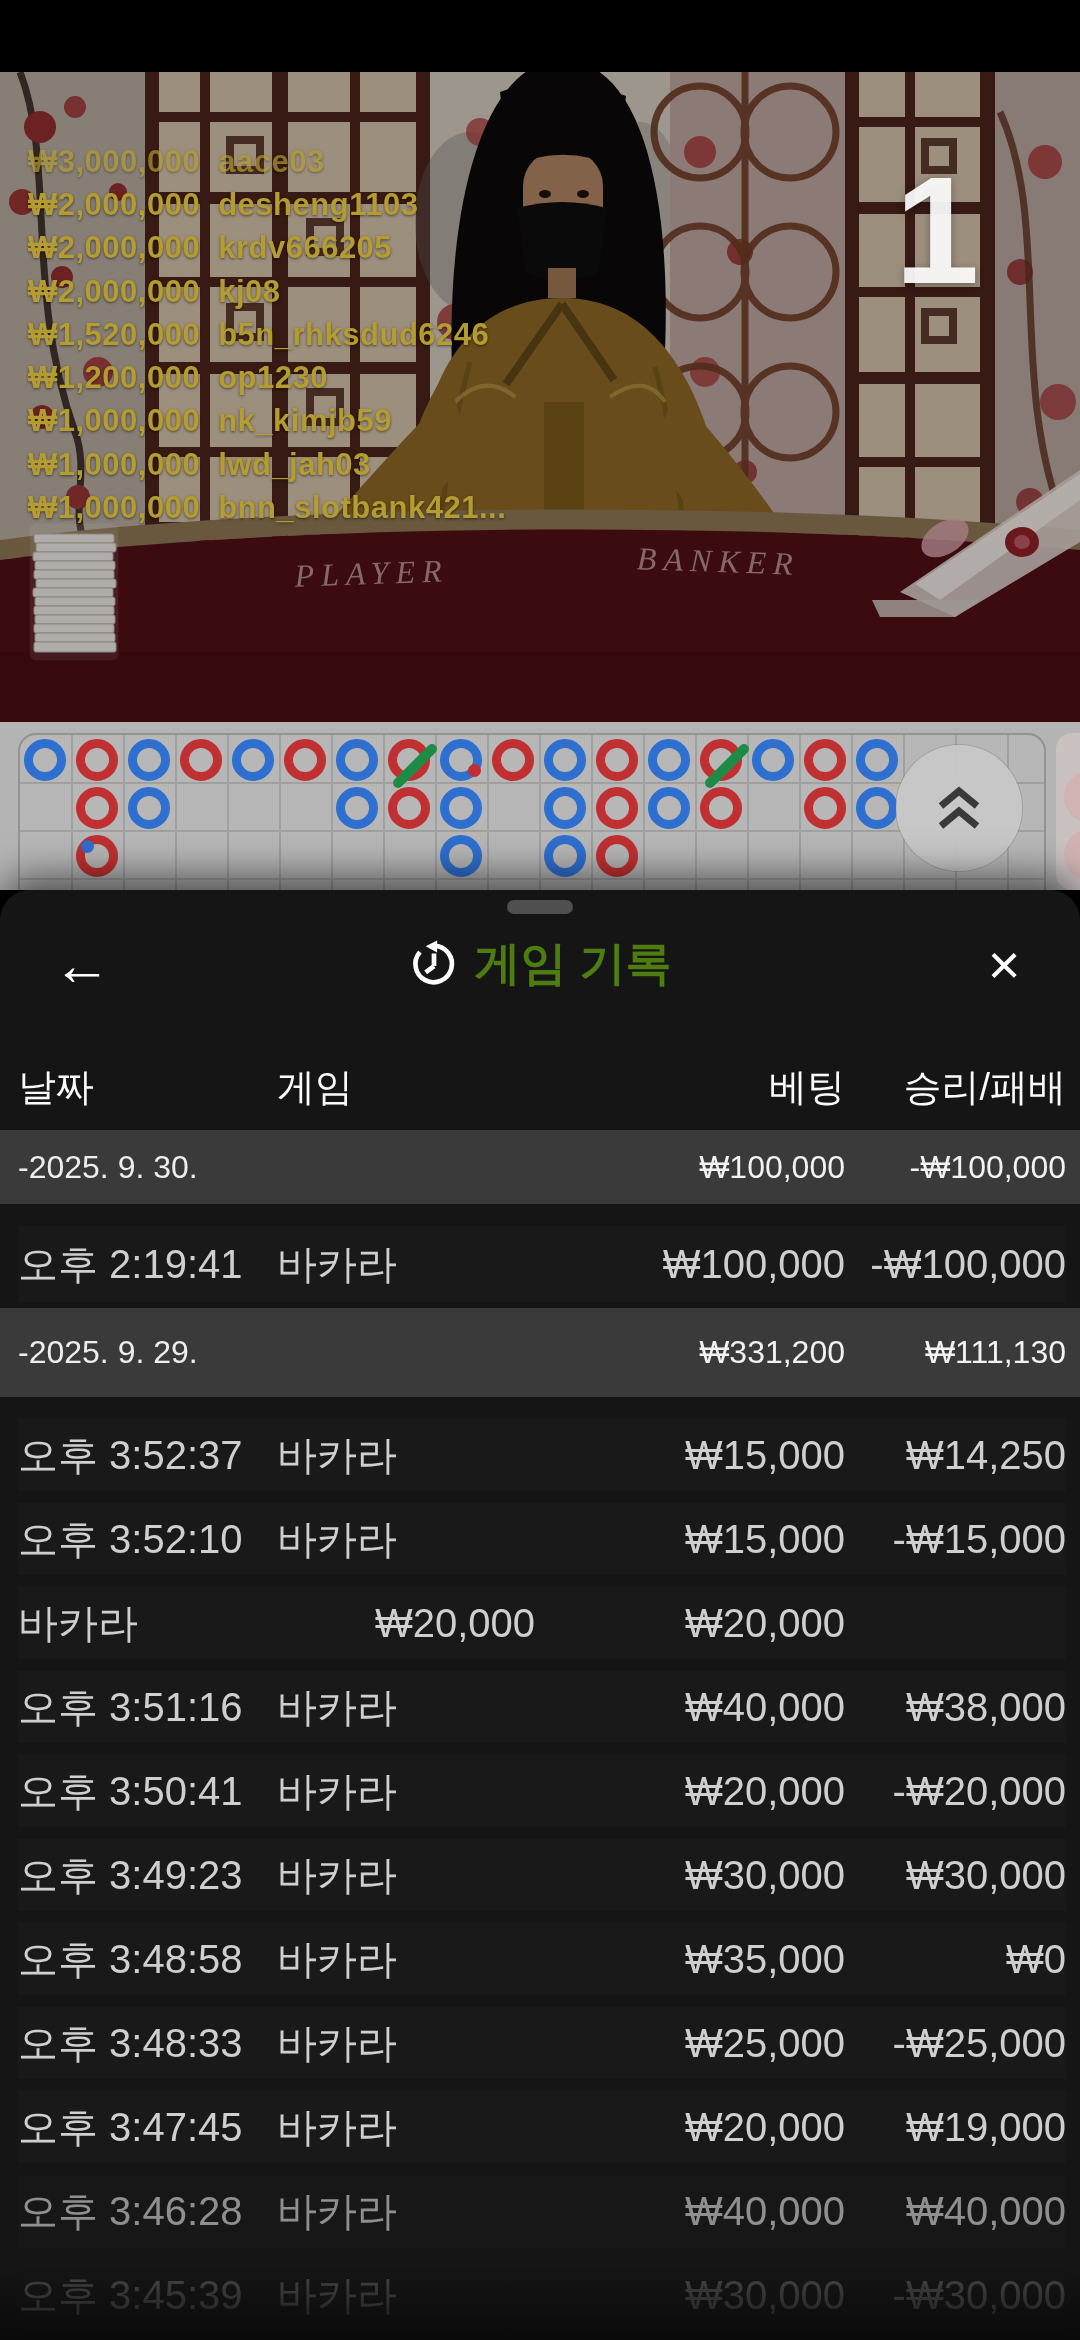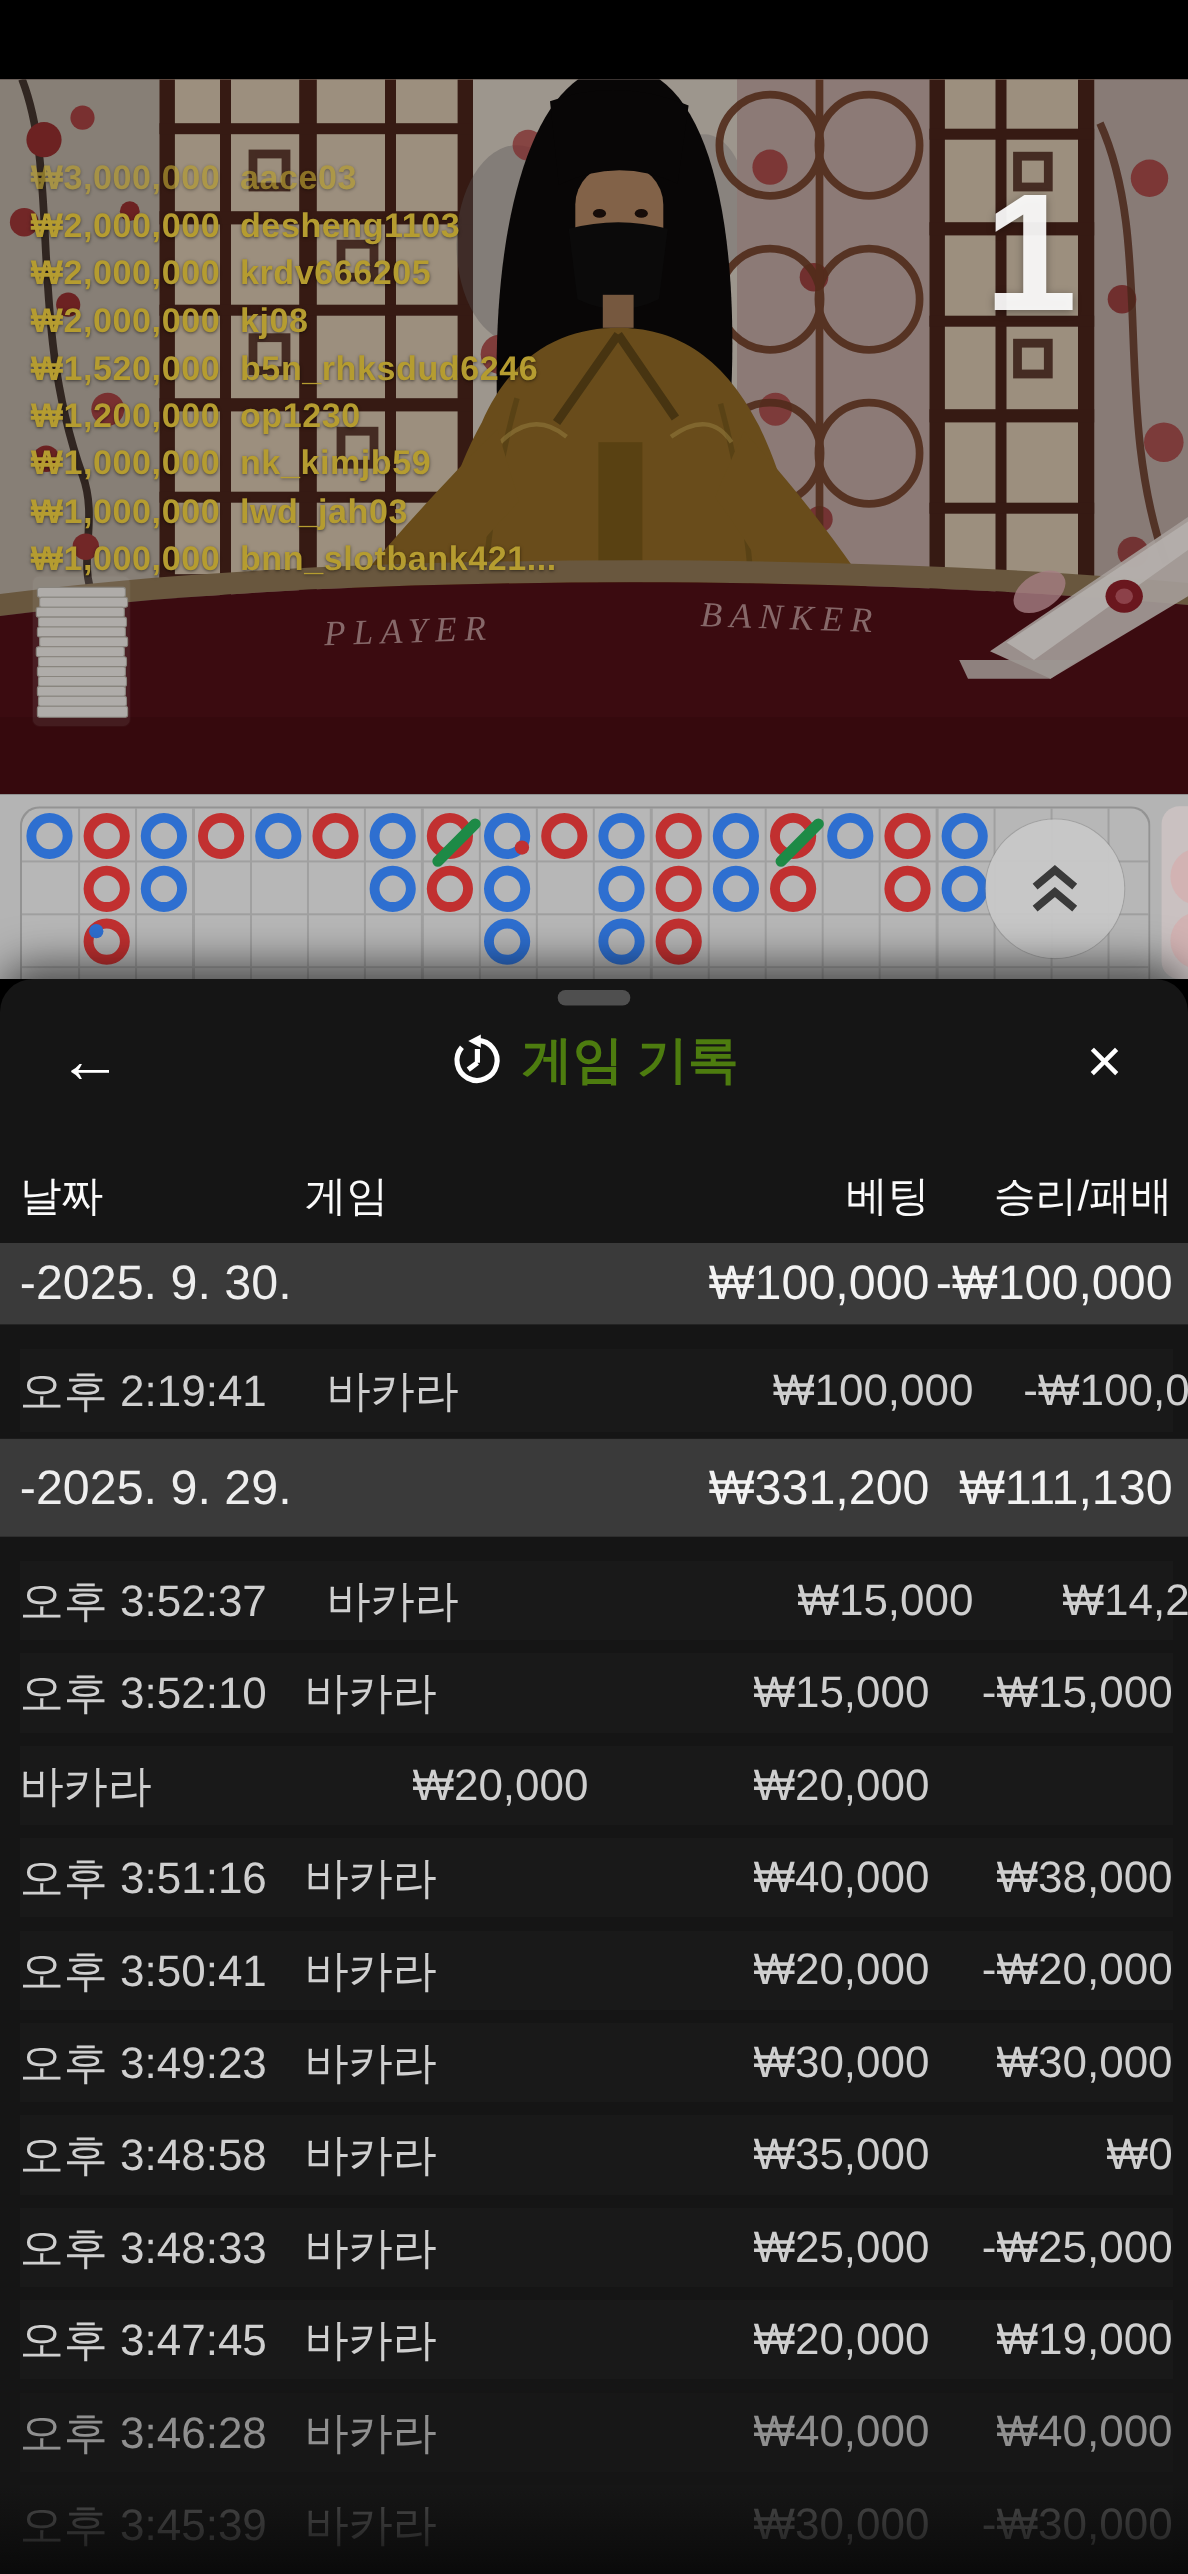--- a/index.html
+++ b/index.html
@@ -59,26 +59,26 @@
                justify-content:center;gap:16px;color:#4d7c0f;font-size:46px;font-weight:700;pointer-events:none;}
   .modal-title svg{width:50px;height:50px;}
 
   .h-grid{display:grid;grid-template-columns:259px 258px 310px 221px;
           padding:0 14px 0 18px;align-items:center;box-sizing:border-box;}
   .c-bet,.c-result{text-align:right;}
   .table-head{position:absolute;left:0;top:155px;width:1080px;height:85px;
               color:#fafafa;font-size:38px;font-weight:500;}
   .history-list{position:absolute;left:0;top:240px;width:1080px;bottom:0;overflow:hidden;background:#151515;
                 font-size:40px;color:#cfcfcf;}
-  .gr{height:74px;background:#3a3a3a;color:#eeeeee;font-size:44px;}
+  .gr{height:74px;background:#3a3a3a;color:#eeeeee;font-size:32px;}
   .gr.g1{height:89px;}
   .gr .c-bet,.gr .c-result{color:#f2f2f2;}
   .gr .c-date{grid-column:1 / 3;}
   .dr{height:84px;padding-top:6px;padding-bottom:6px;background:#191919;background-clip:content-box;}
-  .dr.first{height:100px;padding-top:22px;gap:20px;}
+  .dr.first{height:100px;padding-top:22px;}
   .dr.first.f0{height:104px;}
   .dr:nth-last-child(1){opacity:.30;}
   .dr:nth-last-child(2){opacity:.66;}
   .bottom-fade{position:absolute;left:0;bottom:0;width:1080px;height:80px;pointer-events:none;
                background:linear-gradient(to bottom, rgba(17,17,17,0), rgba(8,8,8,.85));}
 </style>
 </head>
 <body>
 
 <div id="screen" style="--banker: #c13030; --player: #2e6fd0; --tie: #1d8a46;">

